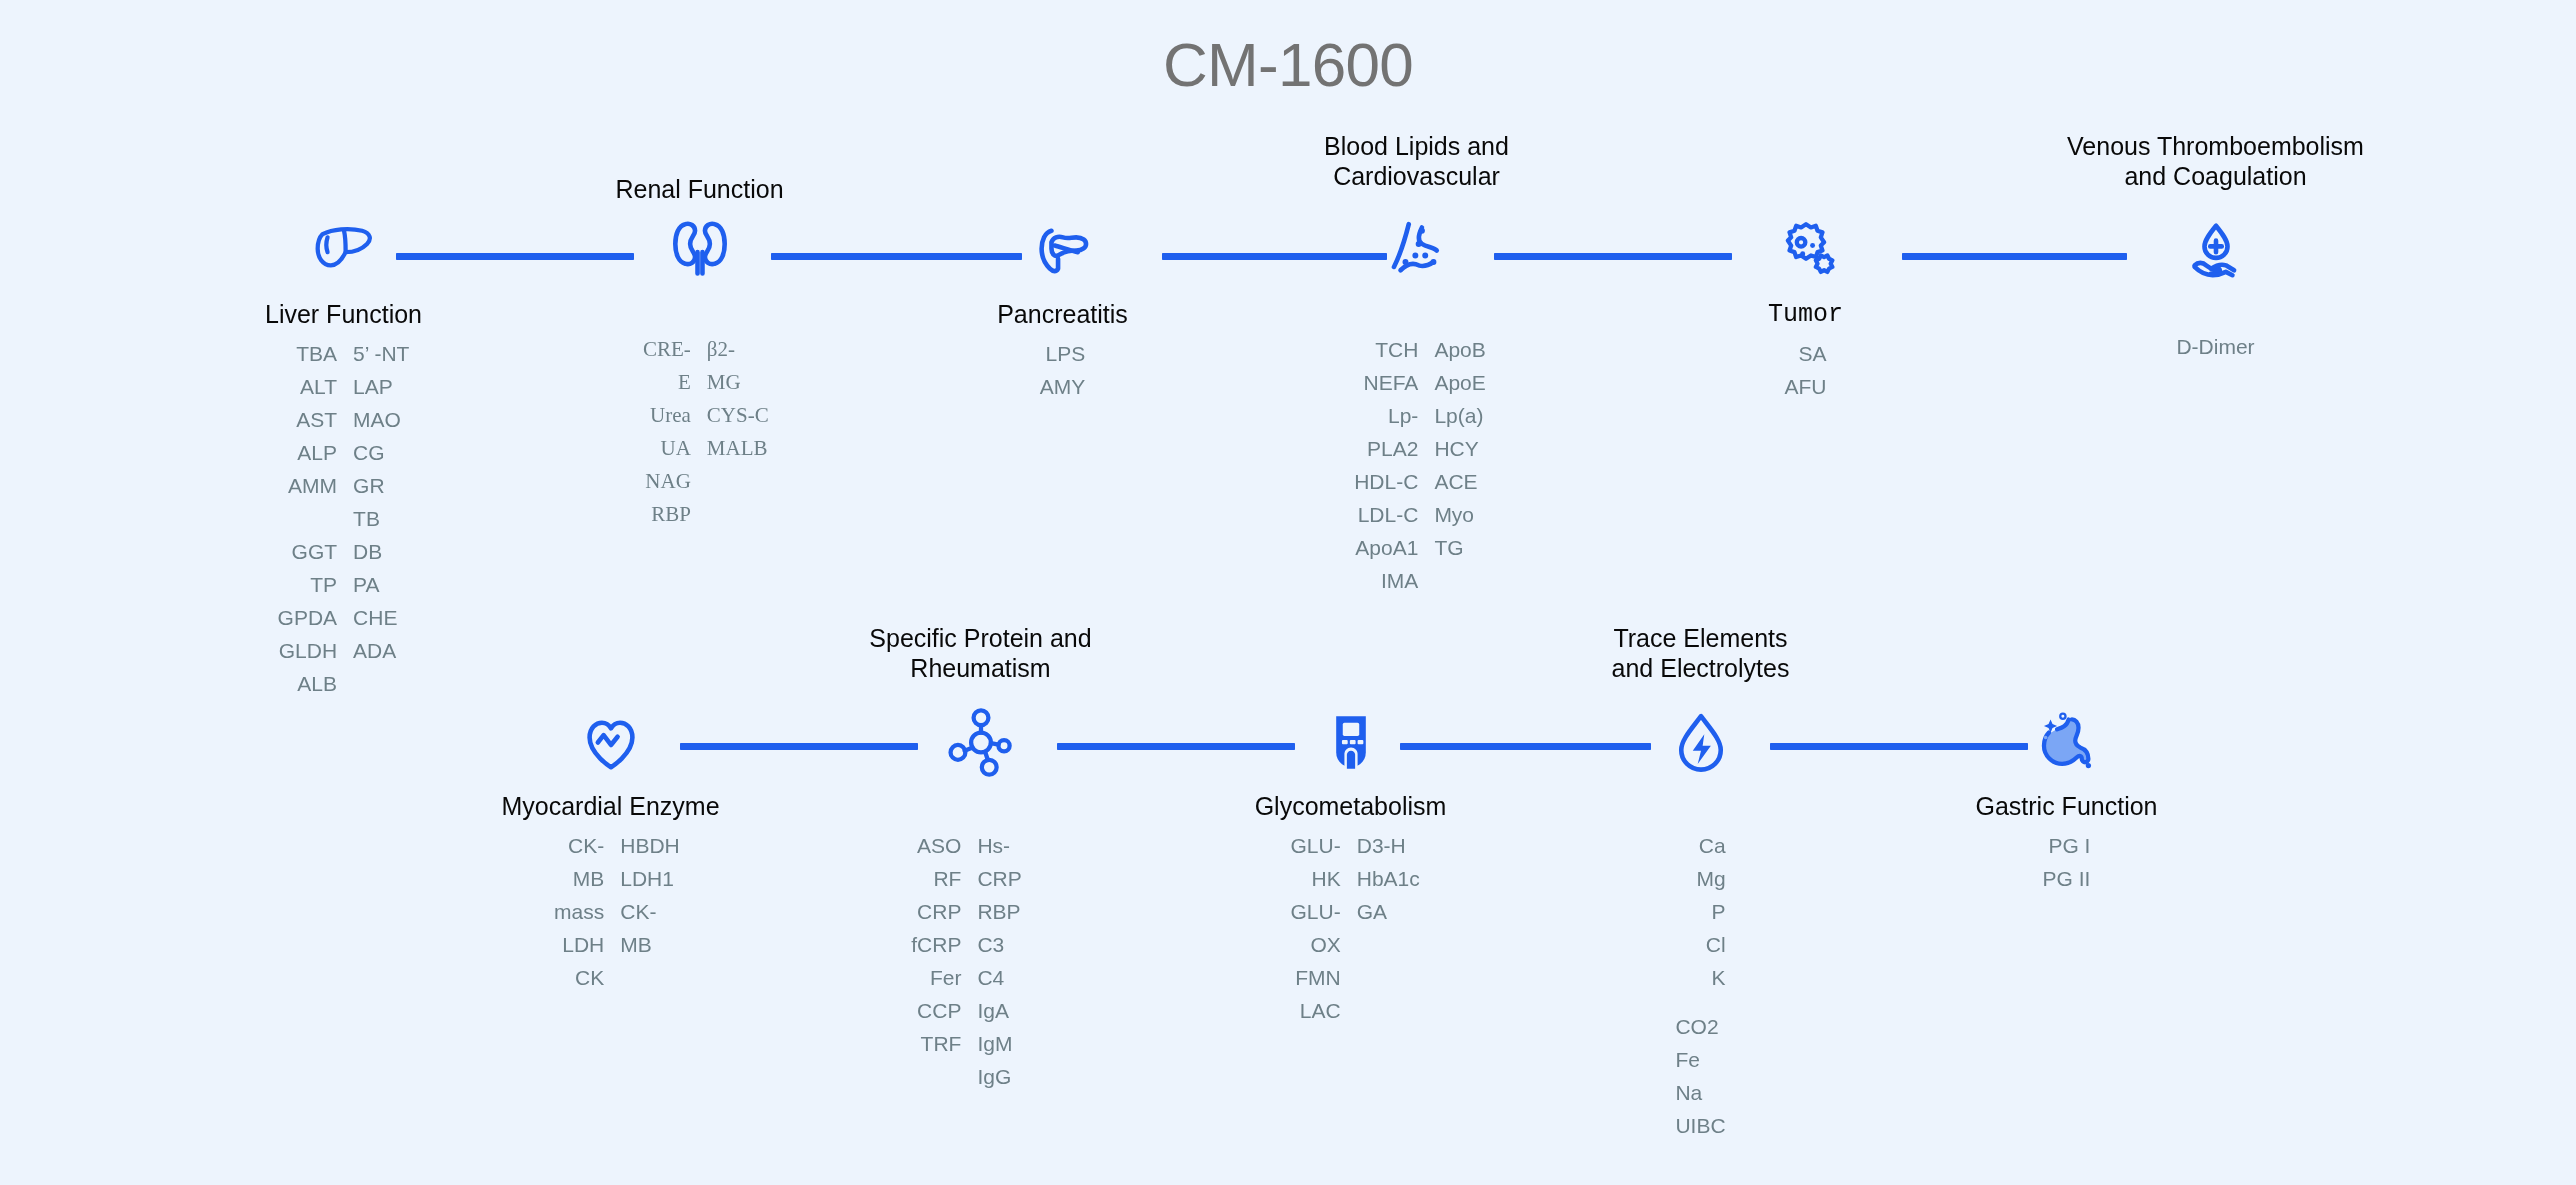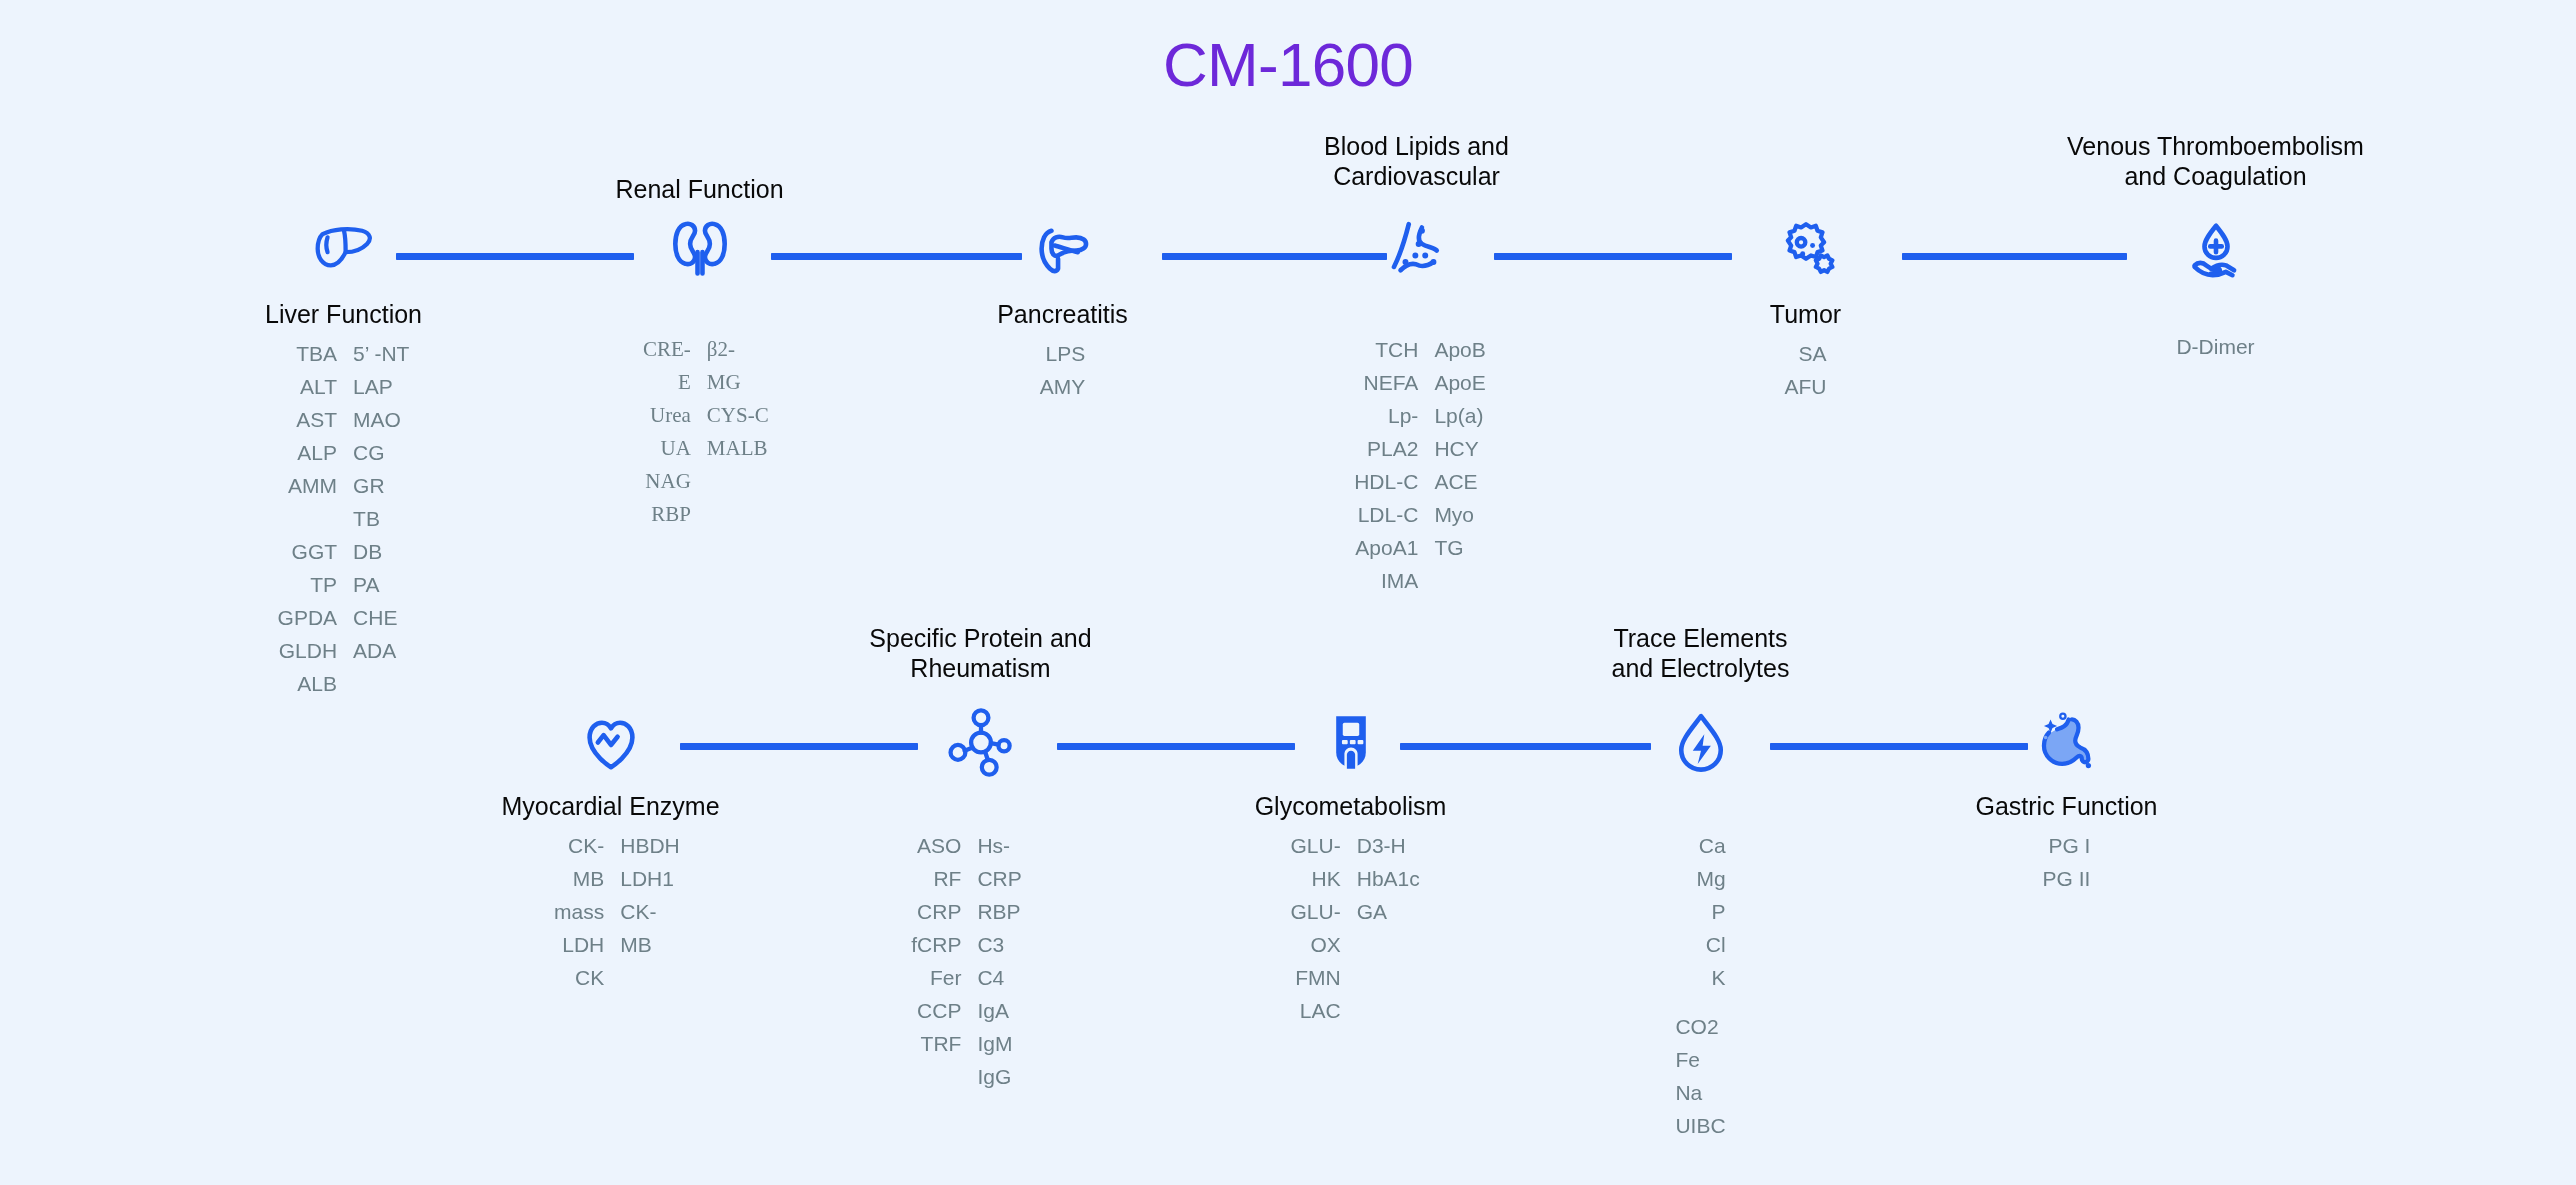--- a/index.html
+++ b/index.html
@@ -9,21 +9,21 @@
     background:#edf4fd;
     font-family:"Liberation Sans","DejaVu Sans",sans-serif;
     overflow:hidden;
     position:relative;
   }
   #page-title{
     position:absolute;top:29px;left:0;width:100%;
     text-align:center;
     font-size:62px;
     font-weight:400;
-    color:#6d28d9;
+    color:#737373;
     letter-spacing:-0.7px;
   }
   
   .node{
     position:absolute;
     width:277px;
     text-align:center;
   }
   .node .cap{
     position:absolute;
@@ -203,21 +203,21 @@
 <div class="node row-top" style="left:1667px; top:0;">
   <div class="icon">
     <svg viewBox="0 0 48 48" fill="none" stroke="#1f5fee" stroke-width="2.6" stroke-linecap="round" stroke-linejoin="round">
       <path d="M24 8l3 2 3-1 1 3 3 1-1 3 2 3-2 2 1 3-3 1-1 3-3-1-3 2-3-2-3 1-1-3-3-1 1-3-2-3 2-2-1-3 3-1 1-3 3 1z"></path>
       <path d="M33 27l2 1 2-1 1 2 2 1-1 2 1 2-2 1-1 2-2-1-2 1-1-2-2-1 1-2-1-2 2-1z"></path>
       <circle cx="21" cy="19" r="2.6"></circle>
       <circle cx="28" cy="21" r="1.5" fill="#1f5fee" stroke="none"></circle>
       <circle cx="22" cy="26" r="1.5" fill="#1f5fee" stroke="none"></circle>
     </svg>
   </div>
-  <div class="cap" style="top:300px;">Tumor</div>
+  <div class="cap" style="top:300px;font-family:Liberation Mono, monospace;">Tumor</div>
   <div class="list" style="top:337px;">
     <div class="col r">
       <span>SA</span>
       <span>AFU</span>
     </div>
   </div>
 </div>
 
 <div class="node row-top" style="left:2077px; top:0;">
   <div class="cap" style="top:132px;">Venous Thromboembolism

